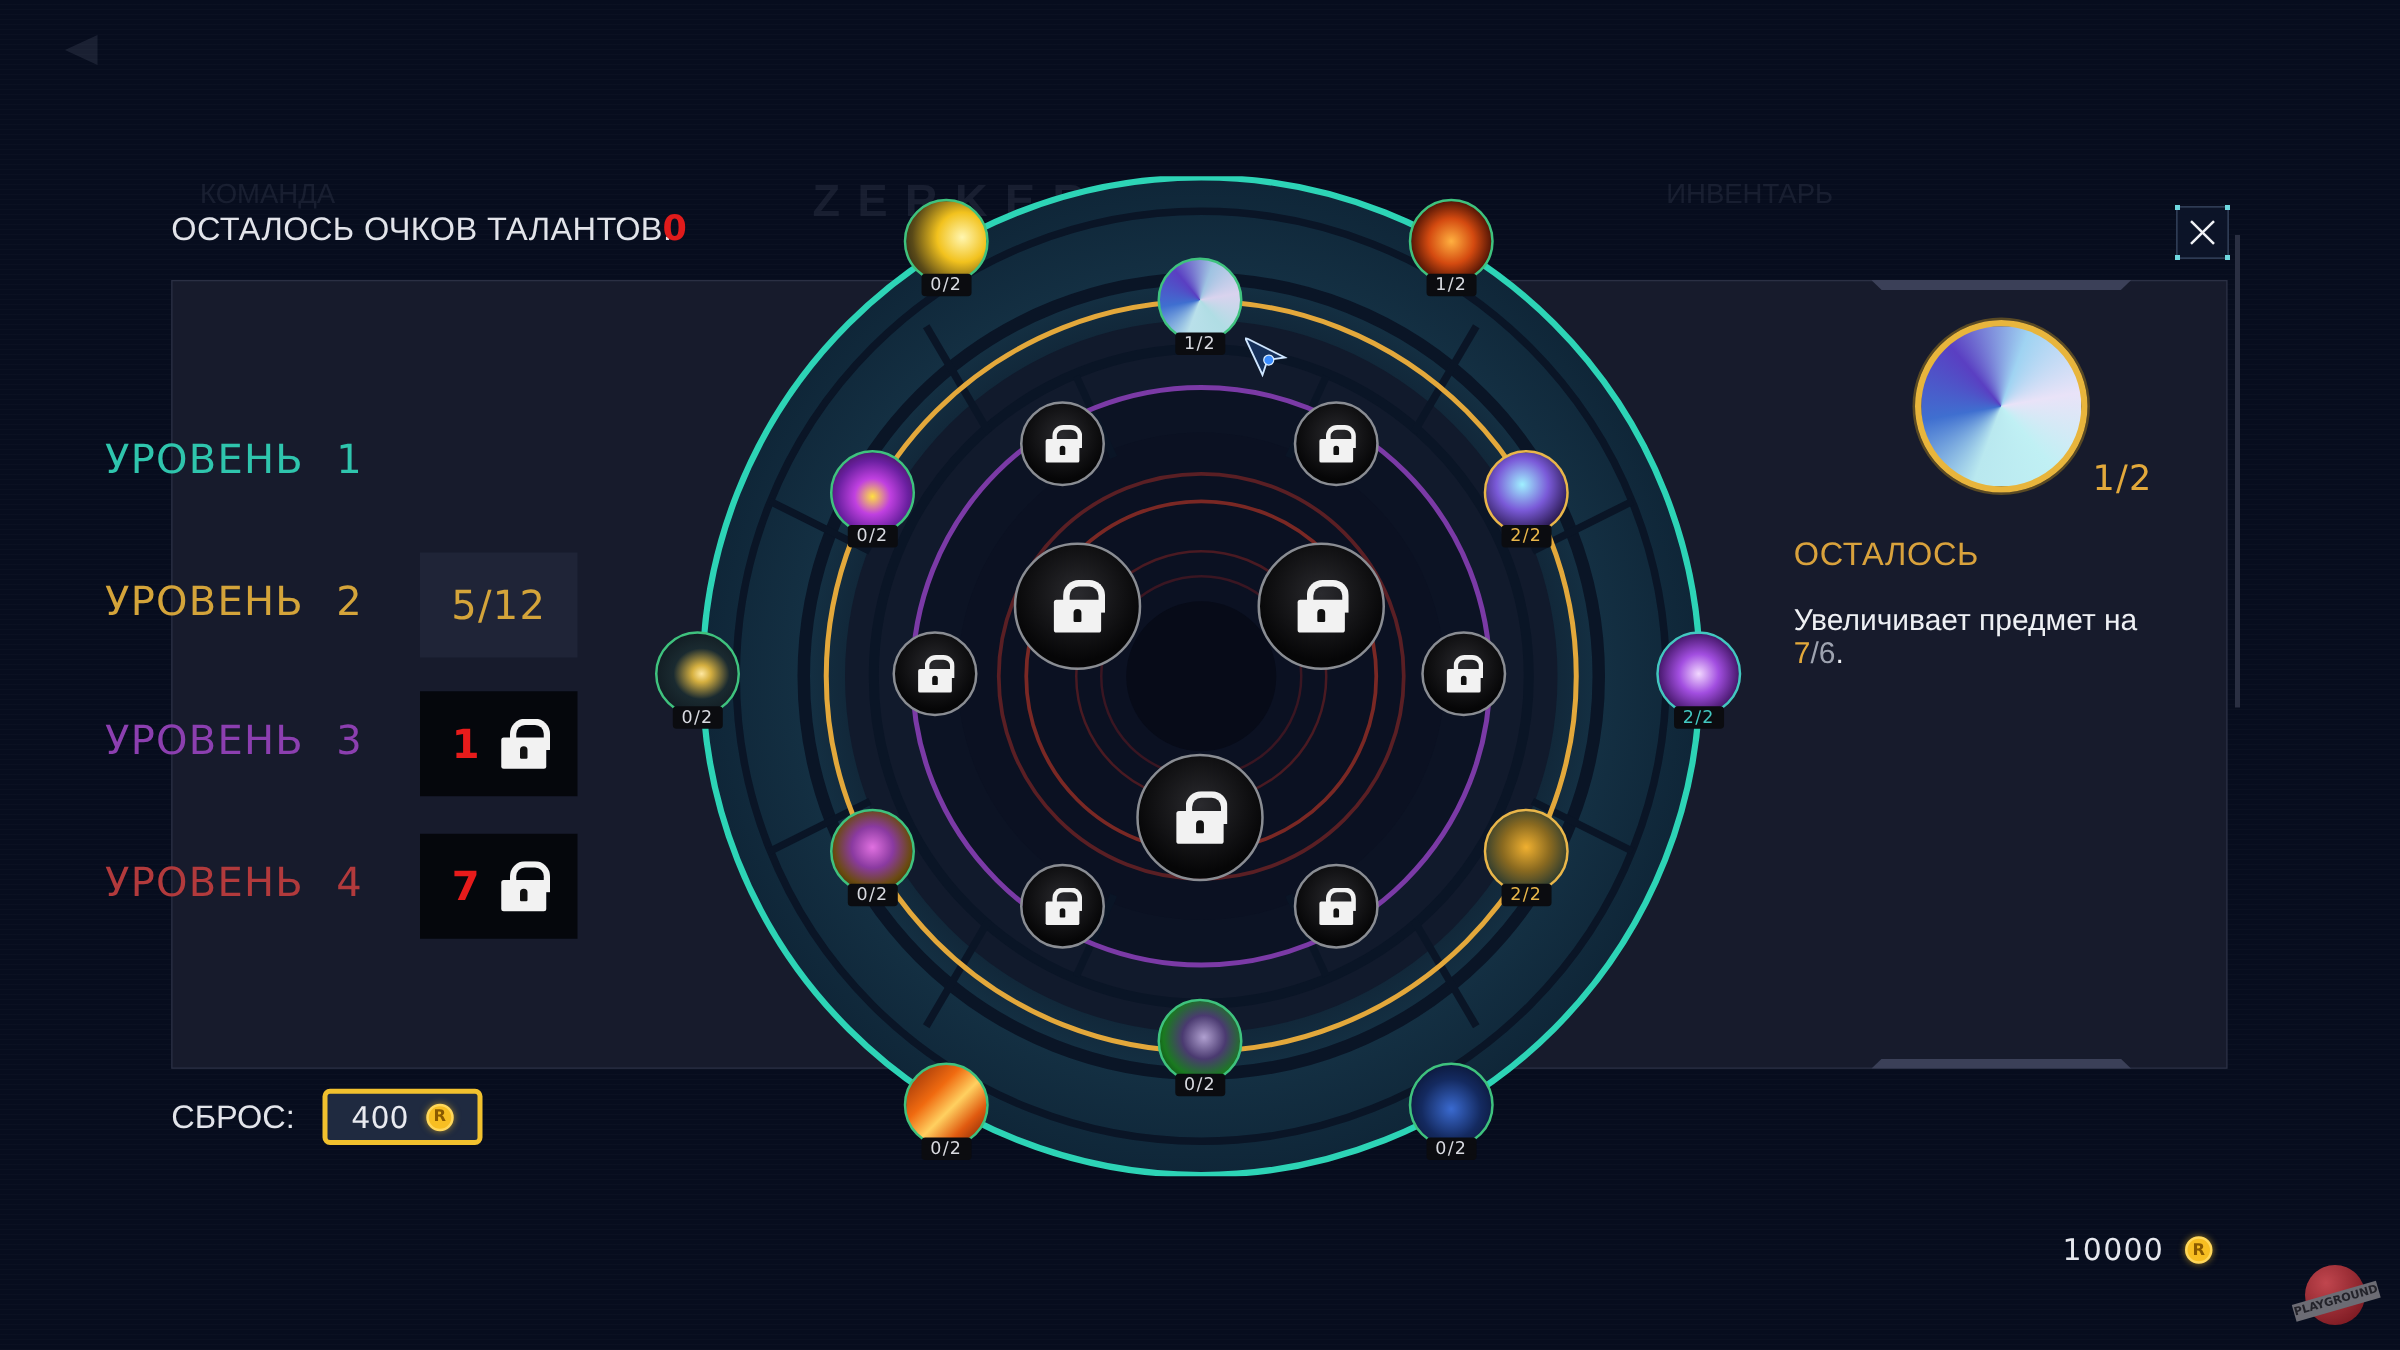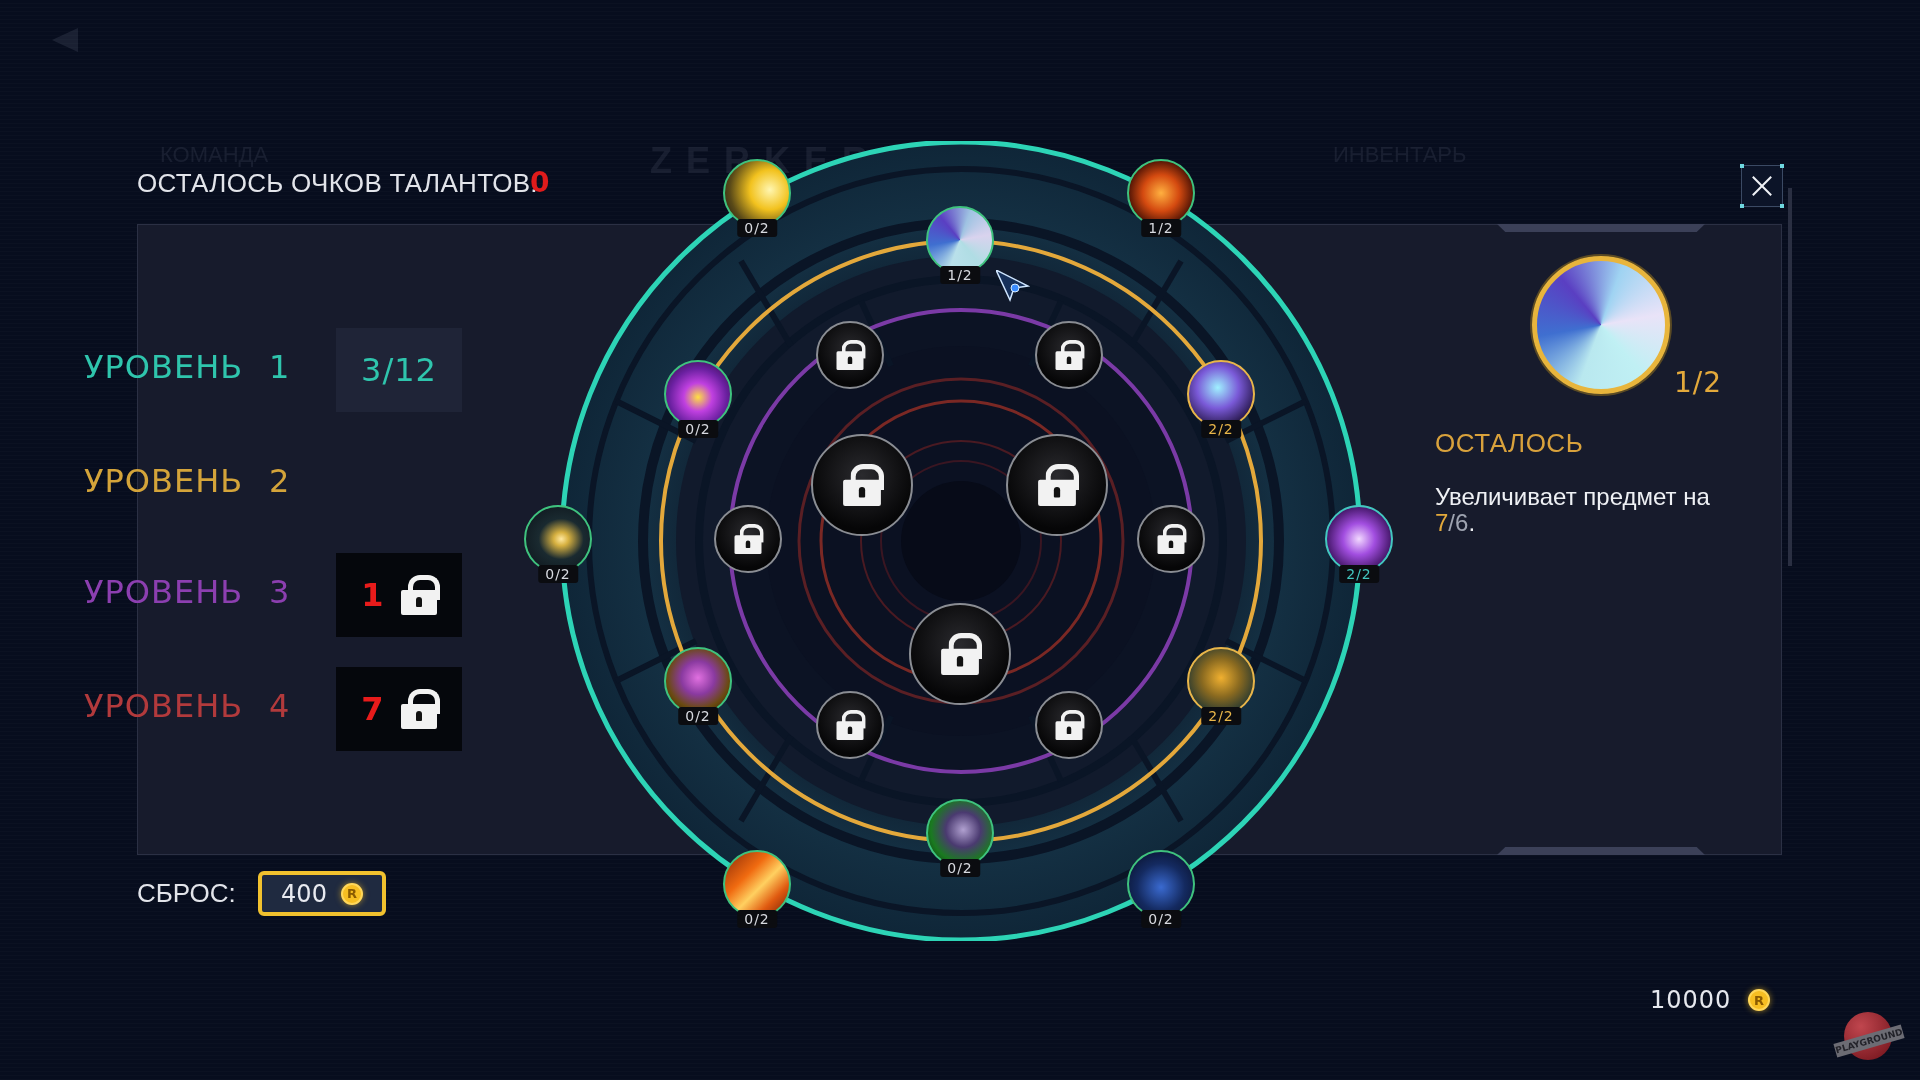--- a/index.html
+++ b/index.html
@@ -101,27 +101,27 @@
 </div>
 <div class="scrollbar"></div>
 
 <div class="panel"></div>
 <div class="panel-tab-top"></div>
 <div class="panel-tab-bottom"></div>
 
 <div class="level-row" style="top:328px">
   <span class="level-label" style="color:#2fc5ad">УРОВЕНЬ</span>
   <span class="level-num" style="color:#2fc5ad">1</span>
-  <div class="level-box" style="color:#2fc5ad">
-      <span>3/12</span>
-    </div>
 </div>
 <div class="level-row" style="top:442px">
   <span class="level-label" style="color:#d4a43a">УРОВЕНЬ</span>
   <span class="level-num" style="color:#d4a43a">2</span>
+  <div class="level-box" style="color:#d4a43a">
+      <span>5/12</span>
+    </div>
 </div>
 <div class="level-row" style="top:553px">
   <span class="level-label" style="color:#8c3fb0">УРОВЕНЬ</span>
   <span class="level-num" style="color:#8c3fb0">3</span>
   <div class="level-box locked">
     <span class="req">1</span>
     <span class="lock-ico">
         <span class="hole"></span>
       </span>
   </div>

